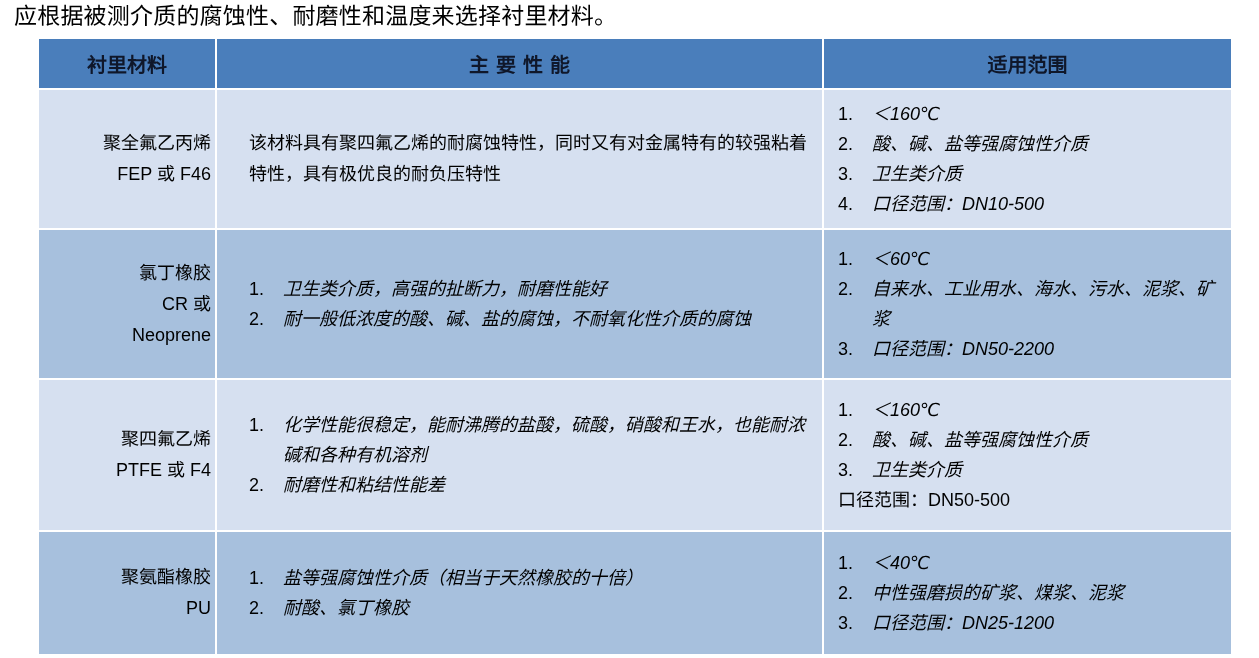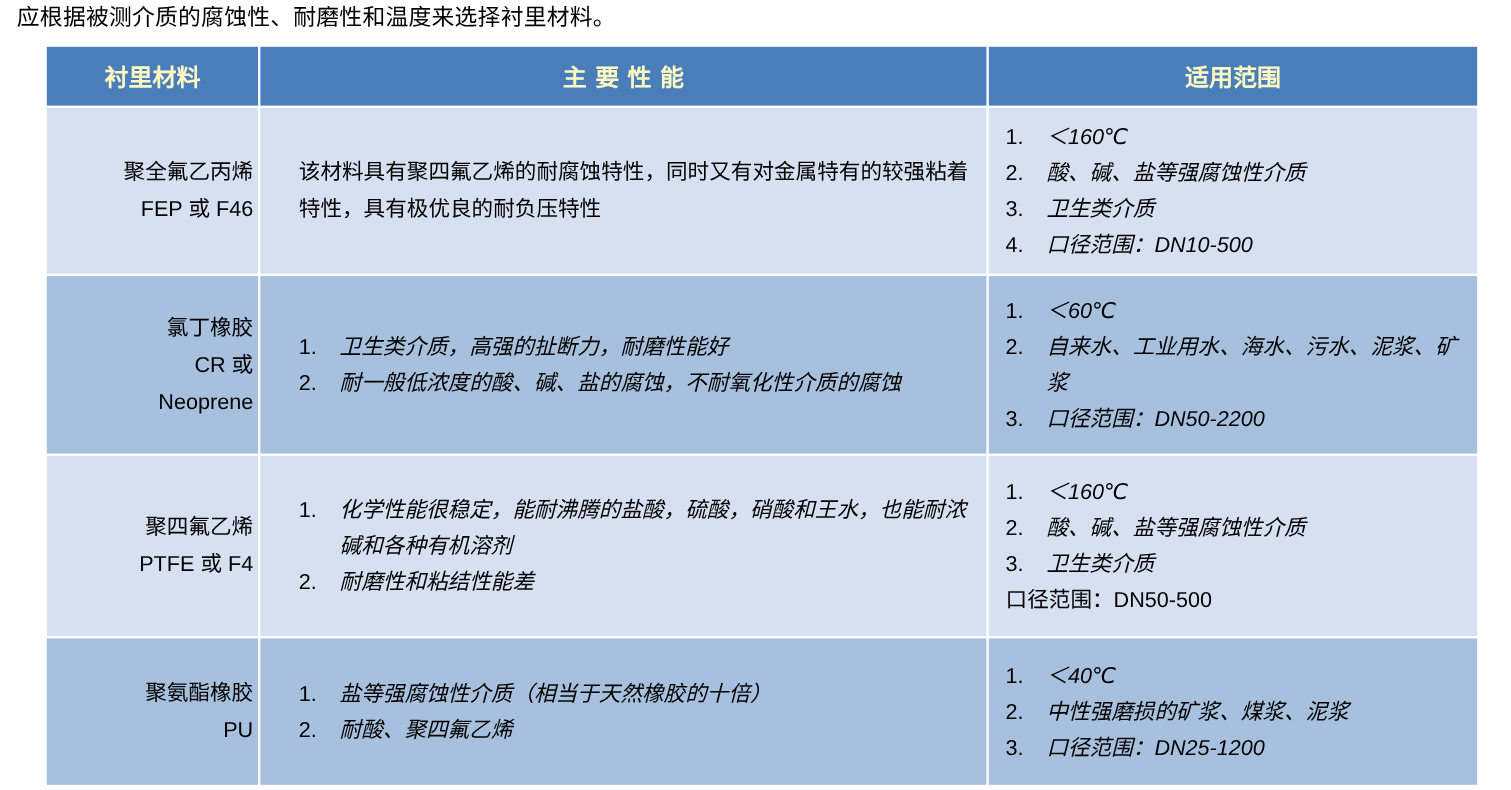--- a/index.html
+++ b/index.html
@@ -21,21 +21,21 @@
     width: 1259px;
     height: 658px;
     box-sizing: border-box;
   }
 
   
   .intro {
     position: absolute;
     left: 14px;
     top: 2px;
-    font-size: 19px;
+    font-size: 23px;
     line-height: 28px;
     letter-spacing: 0.2px;
     white-space: nowrap;
     color: #000000;
   }
 
   
   .lining-table {
     position: absolute;
     left: 37px;
@@ -45,21 +45,21 @@
     border-spacing: 2px 2px;
     table-layout: fixed;
   }
 
   .lining-table col.c-material { width: 176px; }
   .lining-table col.c-perf     { width: 605px; }
   .lining-table col.c-range    { width: 407px; }
 
   .lining-table th {
     background: #4a7ebb;
-    color: #fef9c3;
+    color: #0f172a;
     font-size: 20px;
     font-weight: bold;
     text-align: center;
     vertical-align: middle;
     height: 49px;
     padding: 0 6px;
     border: none;
   }
   .lining-table th.perf-head {
     letter-spacing: 7px;
@@ -252,21 +252,21 @@
             <span class="mat-line">PU</span>
           </td>
           <td class="cell-perf">
             <ol class="num-list">
               <li>
                 <span class="li-num">1.</span>
                 <span class="li-text">盐等强腐蚀性介质（相当于天然橡胶的十倍）</span>
               </li>
               <li>
                 <span class="li-num">2.</span>
-                <span class="li-text">耐酸、聚四氟乙烯</span>
+                <span class="li-text">耐酸、氯丁橡胶</span>
               </li>
             </ol>
           </td>
           <td class="cell-range">
             <ol class="num-list">
               <li>
                 <span class="li-num">1.</span>
                 <span class="li-text">＜40℃</span>
               </li>
               <li>

